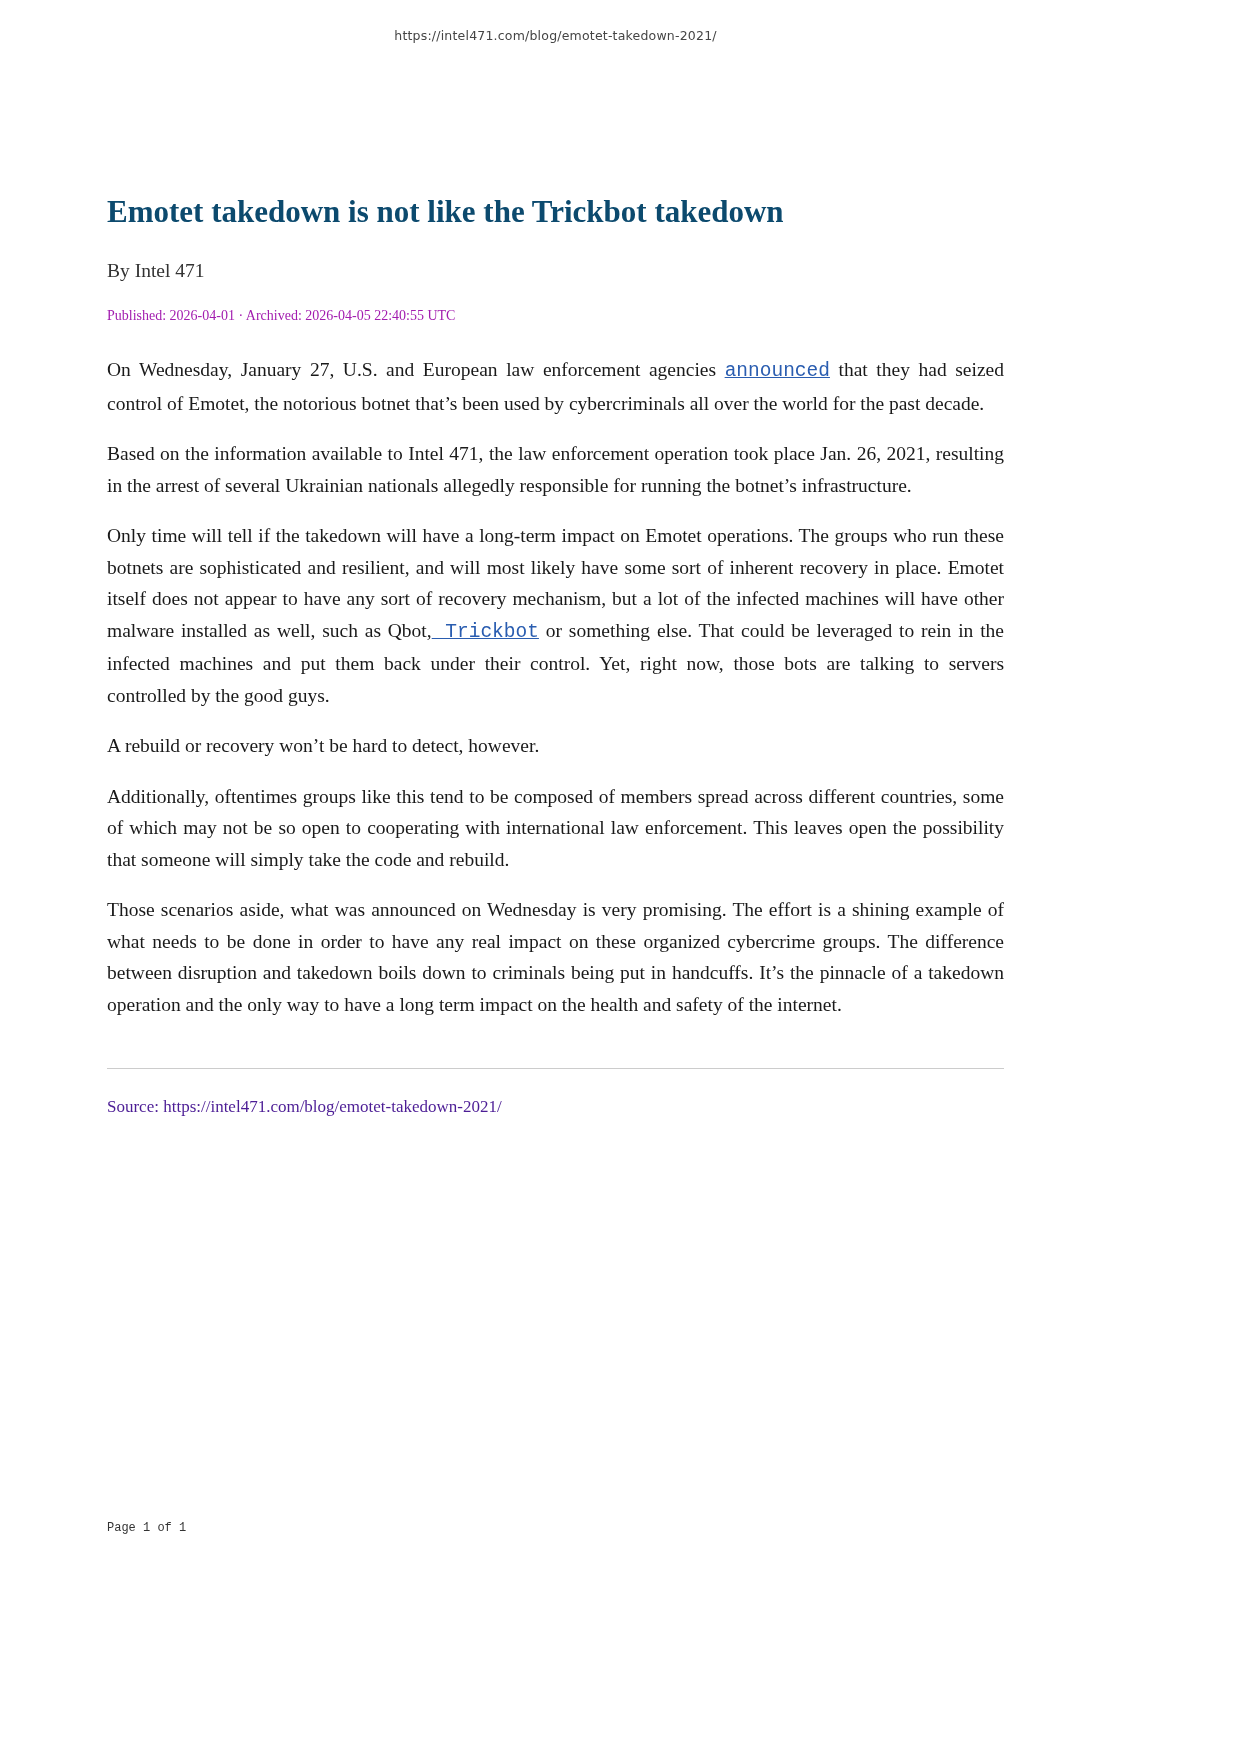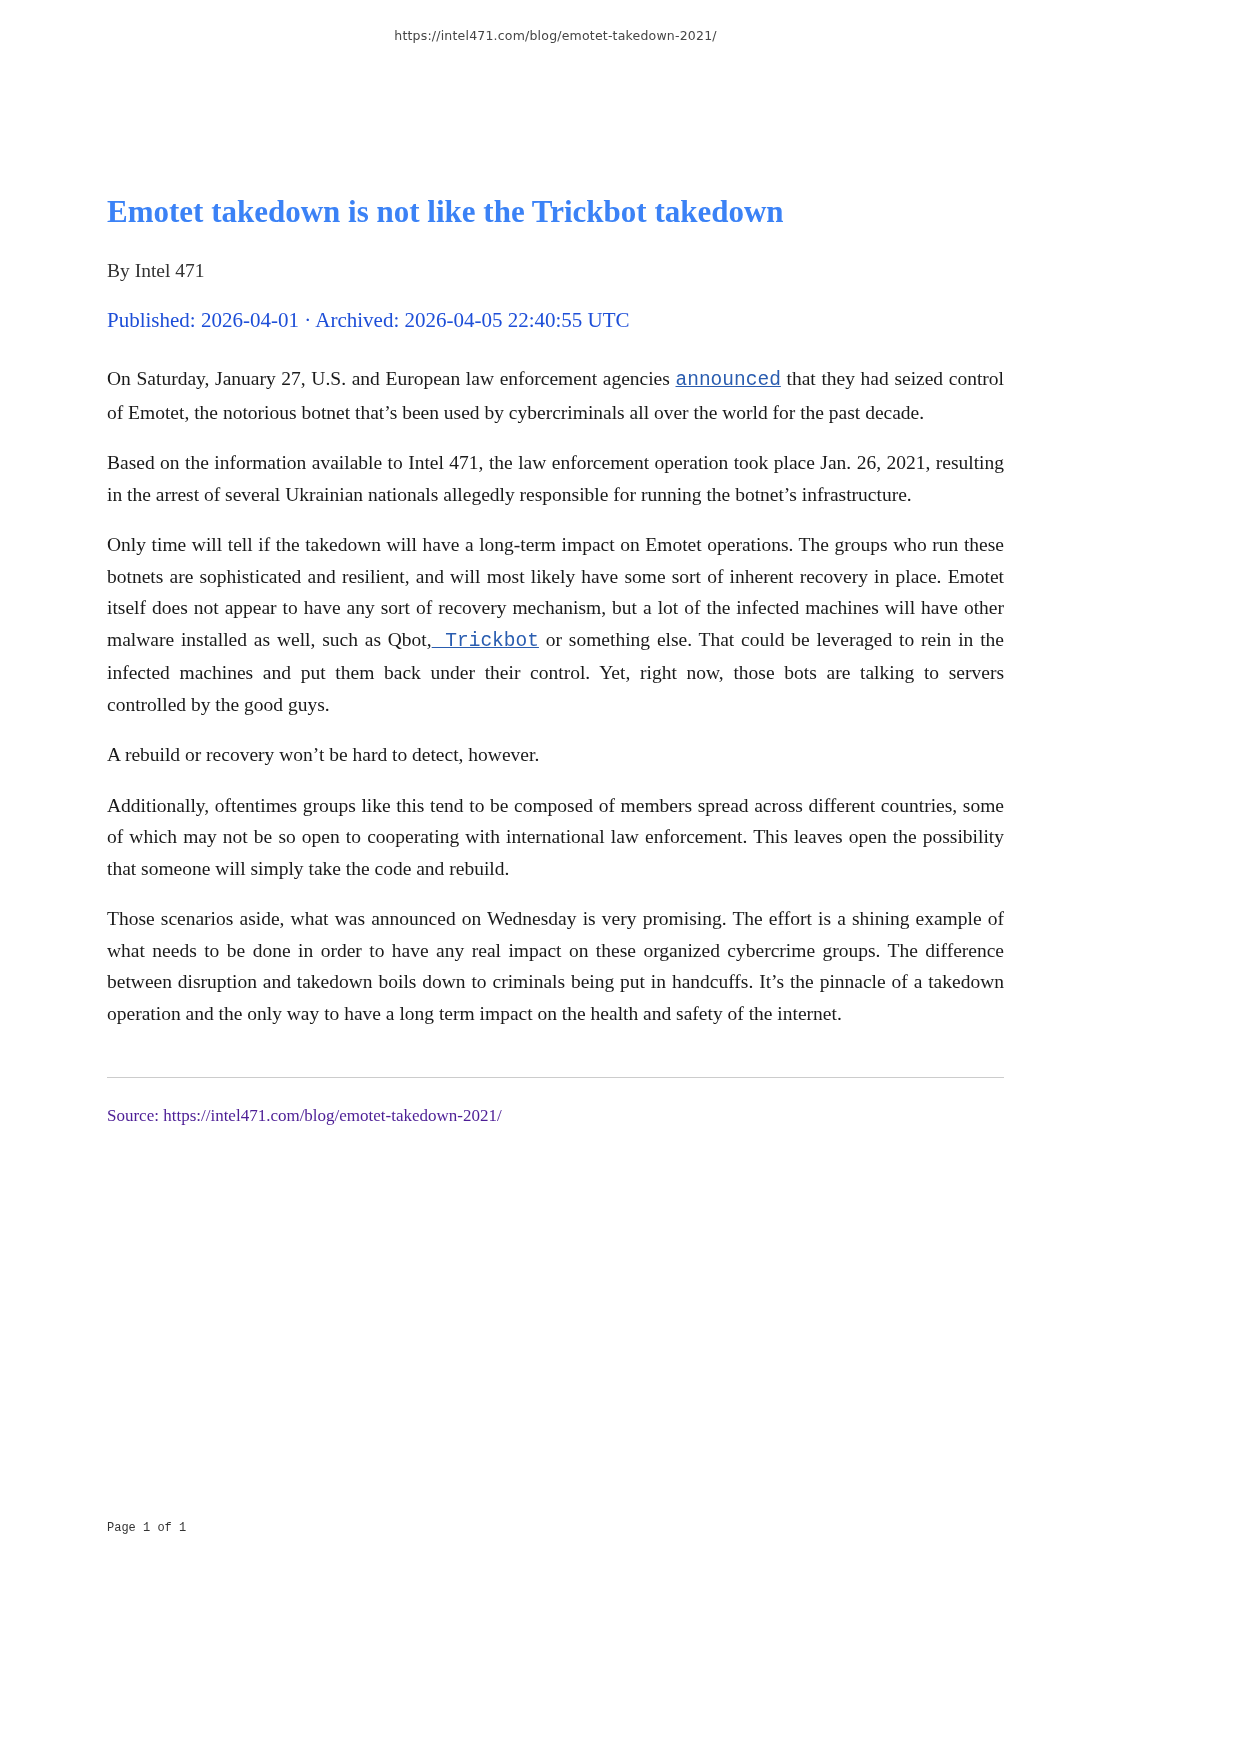--- a/index.html
+++ b/index.html
@@ -26,33 +26,33 @@
   }
   .content {
     position: absolute;
     top: 193px;
     left: 107px;
     width: 897px;
   }
   h1.title {
     font-size: 31px;
     font-weight: bold;
-    color: #3b82f6;
+    color: #0c4a6e;
     line-height: 1.2;
     margin: 0 0 30px 0;
     font-family: "Liberation Serif", serif;
   }
   .byline {
     font-size: 19.5px;
     color: #333333;
     margin: 16px 0 26px 0;
   }
   .meta {
-    font-size: 21px;
-    color: #1d4ed8;
+    font-size: 14px;
+    color: #a21caf;
     margin: 0 0 30px 0;
   }
   .body-para {
     font-size: 19.5px;
     line-height: 31.5px;
     color: #1a1a1a;
     text-align: justify;
     margin: 0 0 19px 0;
   }
   .body-para a {
@@ -90,21 +90,21 @@
 
   <div class="content">
 
     <h1 class="title">Emotet takedown is not like the Trickbot takedown</h1>
 
     <p class="byline">By Intel 471</p>
 
     <p class="meta">Published: 2026-04-01 · Archived: 2026-04-05 22:40:55 UTC</p>
 
     <div>
-        <p class="body-para"><span>On Saturday, January 27, U.S. and European law enforcement agencies </span><a href="#" style="color: rgb(42, 93, 176);">announced</a><span> that they had seized control of Emotet, the notorious botnet that’s been used by cybercriminals all over the world for the past decade.</span></p>
+        <p class="body-para"><span>On Wednesday, January 27, U.S. and European law enforcement agencies </span><a href="#" style="color: rgb(42, 93, 176);">announced</a><span> that they had seized control of Emotet, the notorious botnet that’s been used by cybercriminals all over the world for the past decade.</span></p>
         <p class="body-para"><span>Based on the information available to Intel 471, the law enforcement operation took place Jan. 26, 2021, resulting in the arrest of several Ukrainian nationals allegedly responsible for running the botnet’s infrastructure.</span></p>
         <p class="body-para"><span>Only time will tell if the takedown will have a long-term impact on Emotet operations. The groups who run these botnets are sophisticated and resilient, and will most likely have some sort of inherent recovery in place. Emotet itself does not appear to have any sort of recovery mechanism, but a lot of the infected machines will have other malware installed as well, such as Qbot,</span><a href="#" style="color: rgb(42, 93, 176);"> Trickbot</a><span> or something else. That could be leveraged to rein in the infected machines and put them back under their control. Yet, right now, those bots are talking to servers controlled by the good guys.</span></p>
         <p class="body-para"><span>A rebuild or recovery won’t be hard to detect, however.</span></p>
         <p class="body-para"><span>Additionally, oftentimes groups like this tend to be composed of members spread across different countries, some of which may not be so open to cooperating with international law enforcement. This leaves open the possibility that someone will simply take the code and rebuild.</span></p>
         <p class="body-para"><span>Those scenarios aside, what was announced on Wednesday is very promising. The effort is a shining example of what needs to be done in order to have any real impact on these organized cybercrime groups. The difference between disruption and takedown boils down to criminals being put in handcuffs. It’s the pinnacle of a takedown operation and the only way to have a long term impact on the health and safety of the internet.</span></p>
       </div>
 
     <hr class="divider">
 
     <p class="source">Source: https://intel471.com/blog/emotet-takedown-2021/</p>

